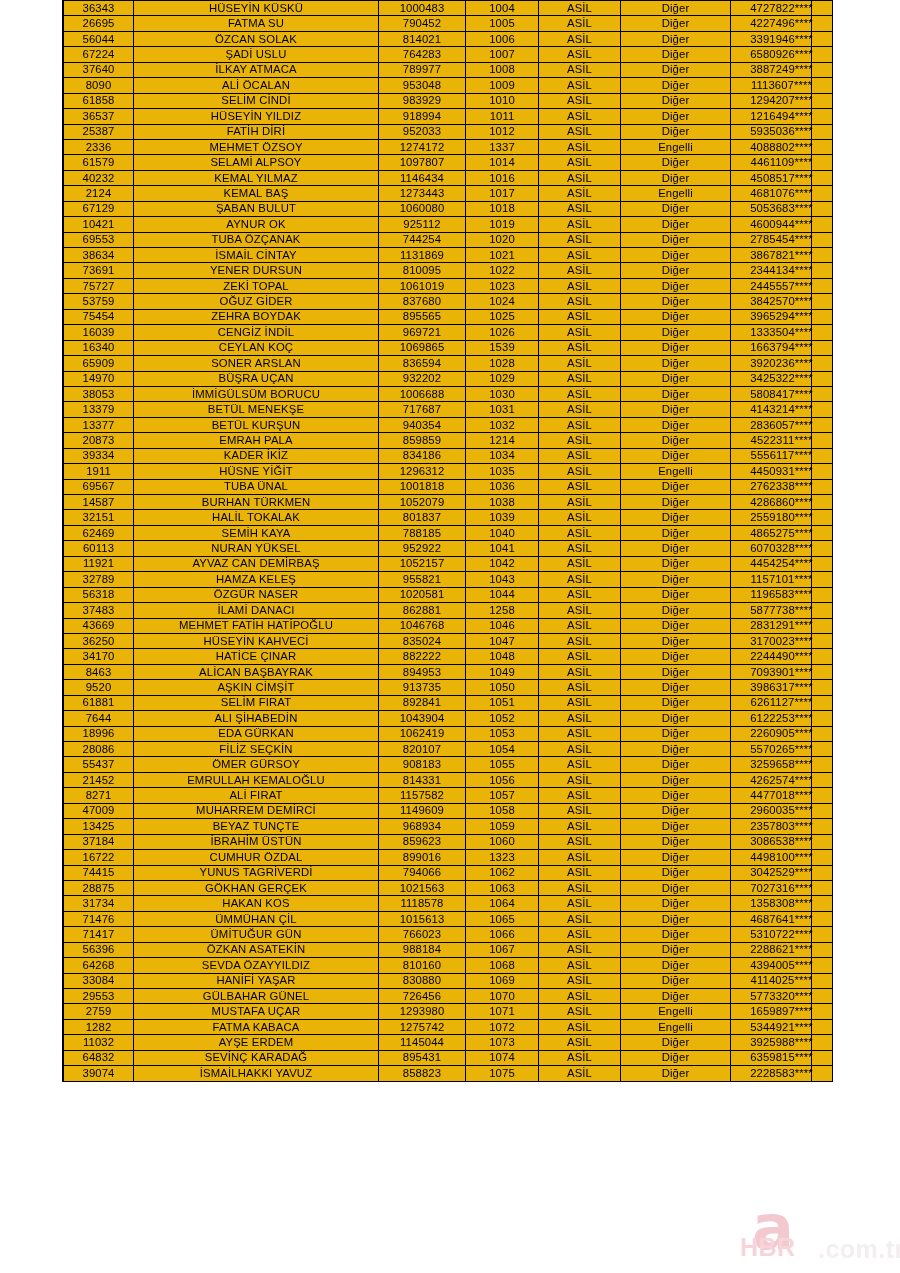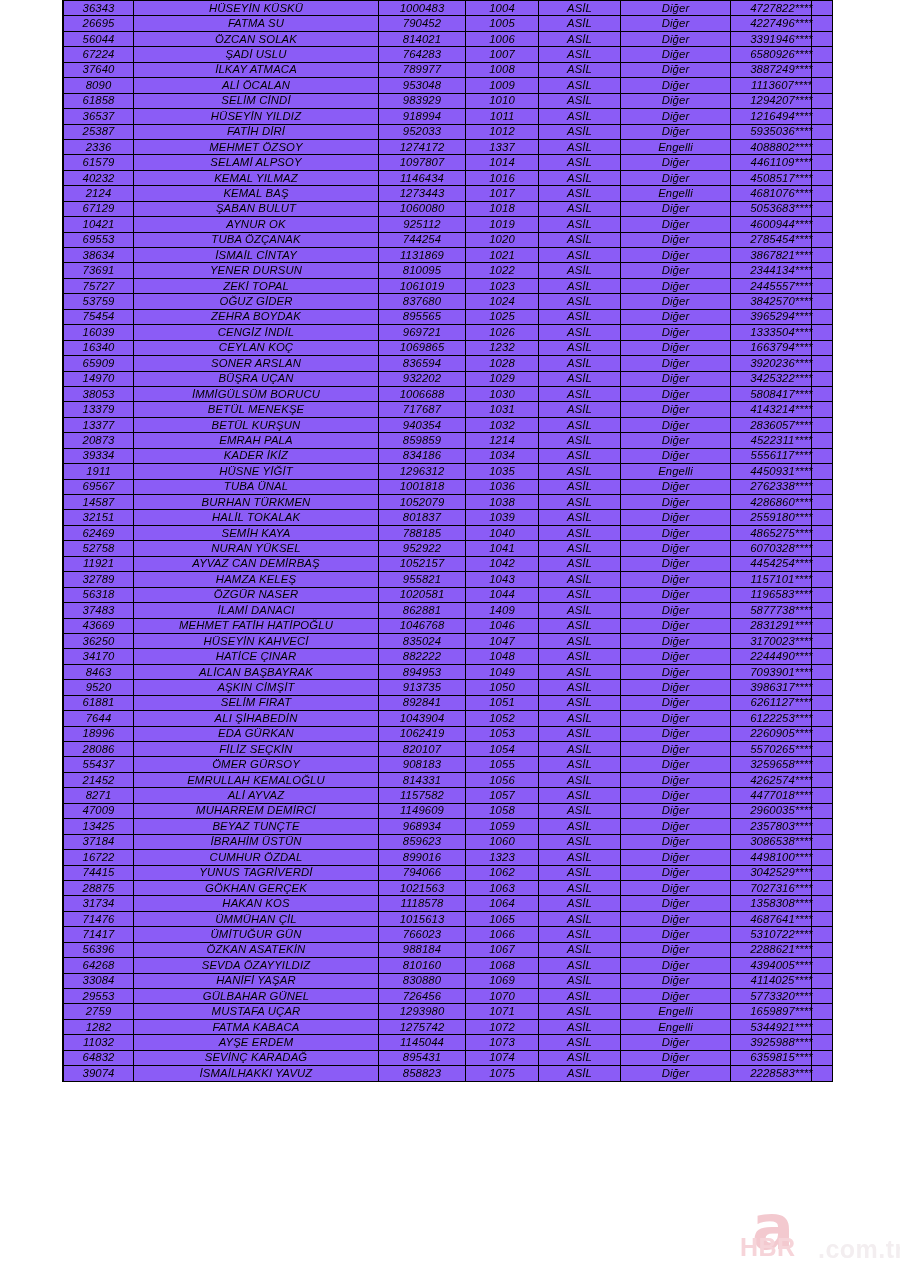--- a/index.html
+++ b/index.html
@@ -21,22 +21,21 @@
     position: absolute;
     left: 63px;
     top: 0px;
     width: 749px;
   }
 
   table#results-table {
     border-collapse: collapse;
     table-layout: fixed;
     width: 749px;
-    background: #8b5cf6;
-    font-style: italic;
+    background: #eab308;
   }
 
   table#results-table td {
     border: 1px solid #000000;
     height: 14.45px;
     line-height: 13px;
     padding: 0 2px;
     font-size: 11.3px;
     text-align: center;
     vertical-align: middle;
@@ -333,21 +332,21 @@
           <td class="cell-file">969721</td>
           <td class="cell-order">1026</td>
           <td class="cell-status">ASİL</td>
           <td class="cell-category">Diğer</td>
           <td class="cell-id">1333504****</td>
         </tr>
         <tr>
           <td class="cell-no">16340</td>
           <td class="cell-name">CEYLAN KOÇ</td>
           <td class="cell-file">1069865</td>
-          <td class="cell-order">1232</td>
+          <td class="cell-order">1539</td>
           <td class="cell-status">ASİL</td>
           <td class="cell-category">Diğer</td>
           <td class="cell-id">1663794****</td>
         </tr>
         <tr>
           <td class="cell-no">65909</td>
           <td class="cell-name">SONER ARSLAN</td>
           <td class="cell-file">836594</td>
           <td class="cell-order">1028</td>
           <td class="cell-status">ASİL</td>
@@ -447,21 +446,21 @@
         <tr>
           <td class="cell-no">62469</td>
           <td class="cell-name">SEMİH KAYA</td>
           <td class="cell-file">788185</td>
           <td class="cell-order">1040</td>
           <td class="cell-status">ASİL</td>
           <td class="cell-category">Diğer</td>
           <td class="cell-id">4865275****</td>
         </tr>
         <tr>
-          <td class="cell-no">52758</td>
+          <td class="cell-no">60113</td>
           <td class="cell-name">NURAN YÜKSEL</td>
           <td class="cell-file">952922</td>
           <td class="cell-order">1041</td>
           <td class="cell-status">ASİL</td>
           <td class="cell-category">Diğer</td>
           <td class="cell-id">6070328****</td>
         </tr>
         <tr>
           <td class="cell-no">11921</td>
           <td class="cell-name">AYVAZ CAN DEMİRBAŞ</td>
@@ -486,21 +485,21 @@
           <td class="cell-file">1020581</td>
           <td class="cell-order">1044</td>
           <td class="cell-status">ASİL</td>
           <td class="cell-category">Diğer</td>
           <td class="cell-id">1196583****</td>
         </tr>
         <tr>
           <td class="cell-no">37483</td>
           <td class="cell-name">İLAMİ DANACI</td>
           <td class="cell-file">862881</td>
-          <td class="cell-order">1409</td>
+          <td class="cell-order">1258</td>
           <td class="cell-status">ASİL</td>
           <td class="cell-category">Diğer</td>
           <td class="cell-id">5877738****</td>
         </tr>
         <tr>
           <td class="cell-no">43669</td>
           <td class="cell-name">MEHMET FATİH HATİPOĞLU</td>
           <td class="cell-file">1046768</td>
           <td class="cell-order">1046</td>
           <td class="cell-status">ASİL</td>
@@ -592,21 +591,21 @@
           <td class="cell-no">21452</td>
           <td class="cell-name">EMRULLAH KEMALOĞLU</td>
           <td class="cell-file">814331</td>
           <td class="cell-order">1056</td>
           <td class="cell-status">ASİL</td>
           <td class="cell-category">Diğer</td>
           <td class="cell-id">4262574****</td>
         </tr>
         <tr>
           <td class="cell-no">8271</td>
-          <td class="cell-name">ALİ AYVAZ</td>
+          <td class="cell-name">ALİ FIRAT</td>
           <td class="cell-file">1157582</td>
           <td class="cell-order">1057</td>
           <td class="cell-status">ASİL</td>
           <td class="cell-category">Diğer</td>
           <td class="cell-id">4477018****</td>
         </tr>
         <tr>
           <td class="cell-no">47009</td>
           <td class="cell-name">MUHARREM DEMİRCİ</td>
           <td class="cell-file">1149609</td>

